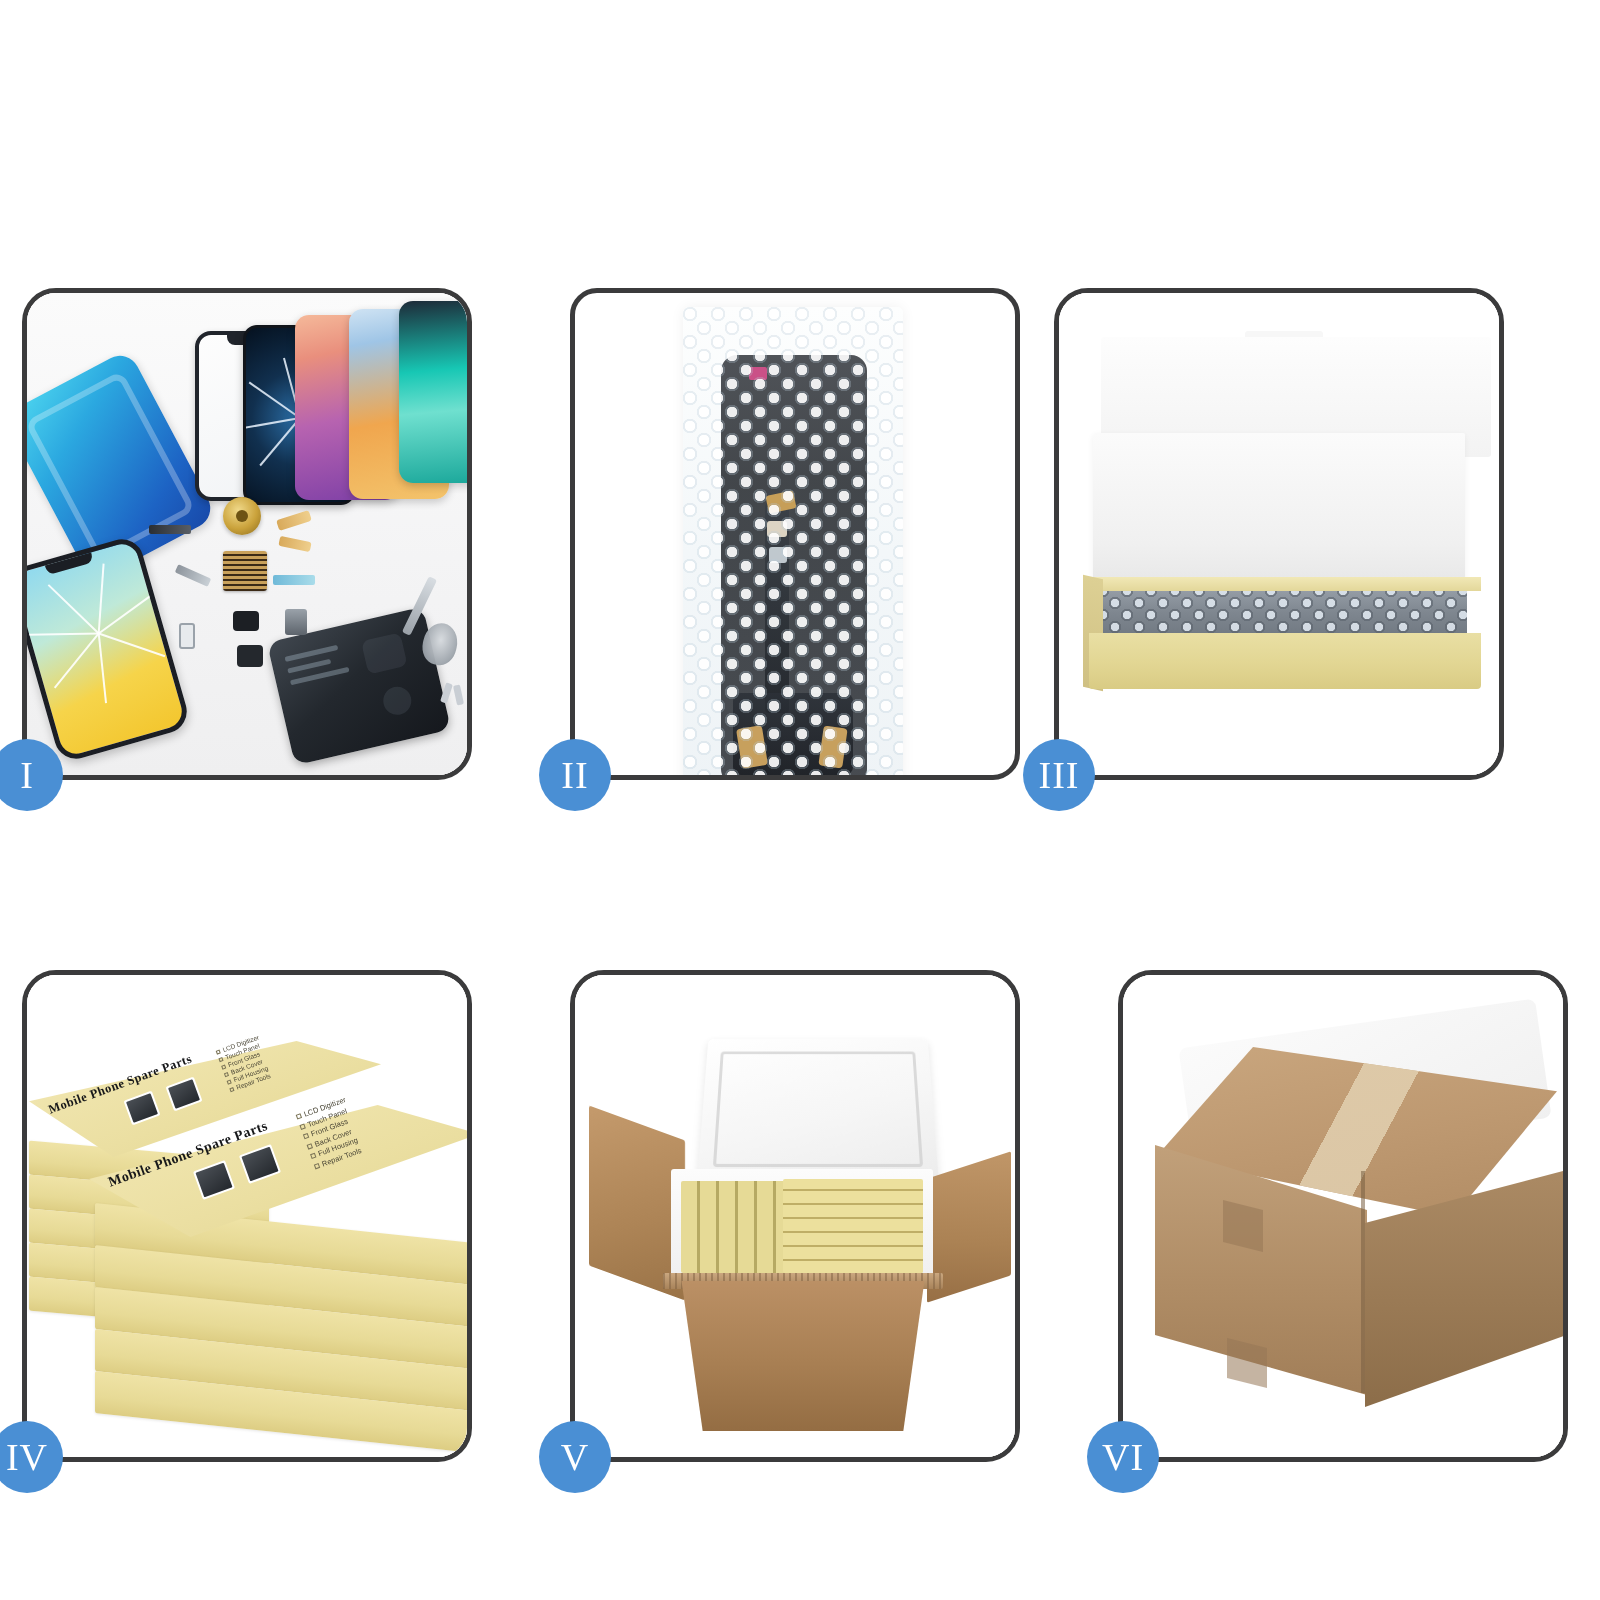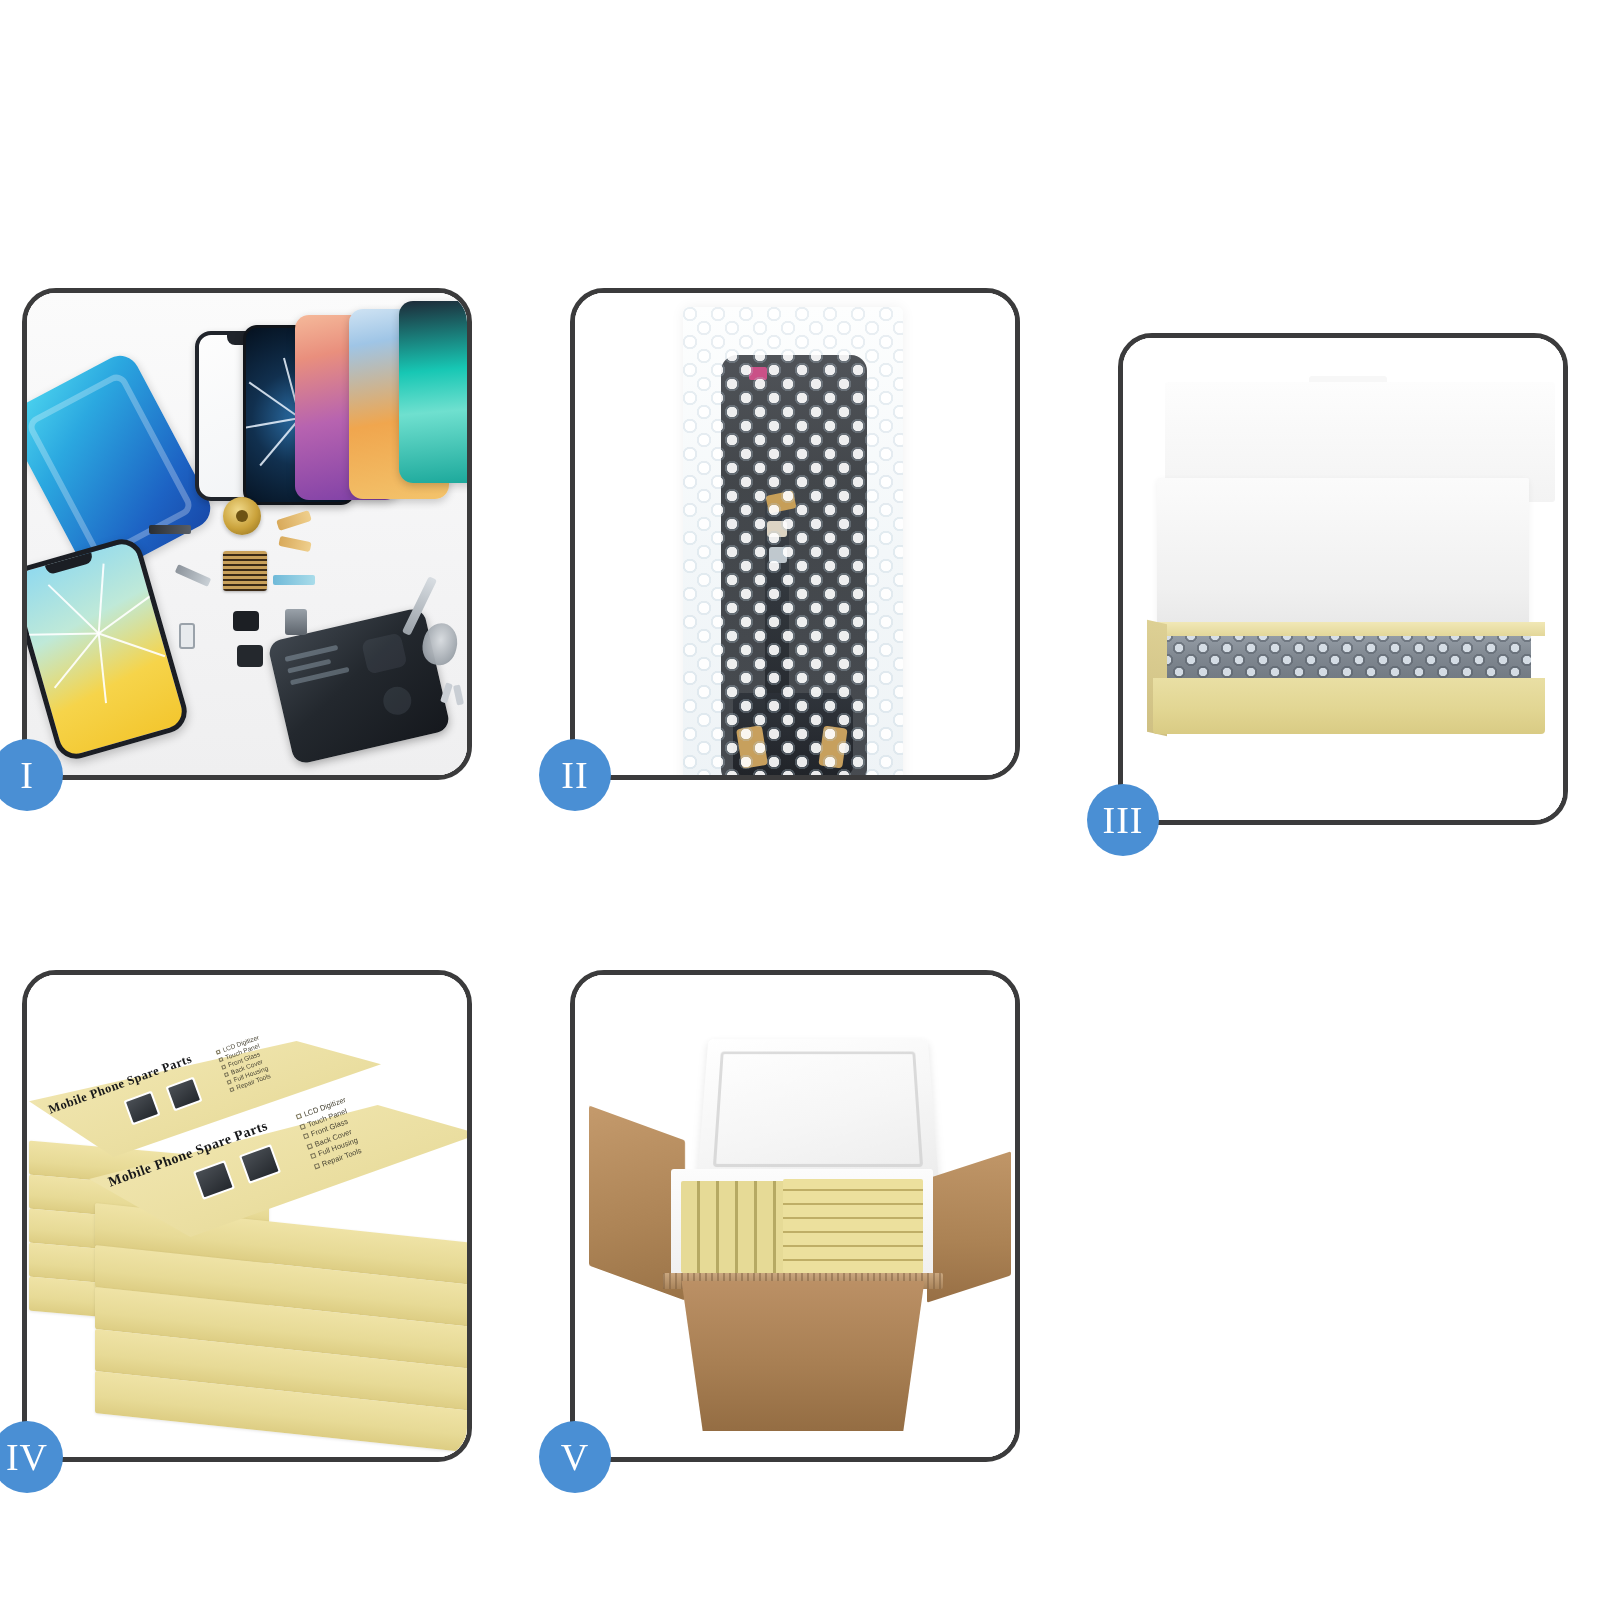--- a/index.html
+++ b/index.html
@@ -69,22 +69,22 @@
   .panel-inner {
     position: absolute;
     inset: 0;
     border-radius: 29px;
     overflow: hidden;
     background: #ffffff;
   }
 
   
   .p1 { left: 0px;    top: 0px;   width: 450px; height: 492px; }
-  .p2 { left: 548px;  top: 0px;   width: 450px; height: 492px; }
-  .p3 { left: 1096px; top: 0px;   width: 450px; height: 492px; margin-top: 45px; }
+  .p2 { left: 548px;  top: 0px;   width: 450px; height: 492px; border-radius: 27px; }
+  .p3 { left: 1032px; top: 0px;   width: 450px; height: 492px; }
   .p4 { left: 0px;    top: 682px; width: 450px; height: 492px; }
   .p5 { left: 548px;  top: 682px; width: 450px; height: 492px; }
   .p6 { left: 1096px; top: 682px; width: 450px; height: 492px; }
 
   
   .badge {
     position: absolute;
     left: -36px;
     bottom: -36px;
     width: 72px;
@@ -660,15 +660,30 @@
           <div class="gold-fill2"></div>
           <div class="carton-rim">
             <div class="rim-corr"></div>
           </div>
           <div class="carton-body"></div>
         </div>
       </div>
       <div class="badge">V</div>
     </div>
 
+    <div class="panel p6">
+      <div class="panel-inner">
+        <div class="scene6">
+          <div class="bg-sheet"></div>
+          <div class="c-top"></div>
+          <div class="c-tape-top"></div>
+          <div class="c-front"></div>
+          <div class="c-side"></div>
+          <div class="c-edge"></div>
+          <div class="c-tape-sq1"></div>
+          <div class="c-tape-sq2"></div>
+        </div>
+      </div>
+      <div class="badge">VI</div>
+    </div>
 
   </div>
 </div>
 
 </body></html>

